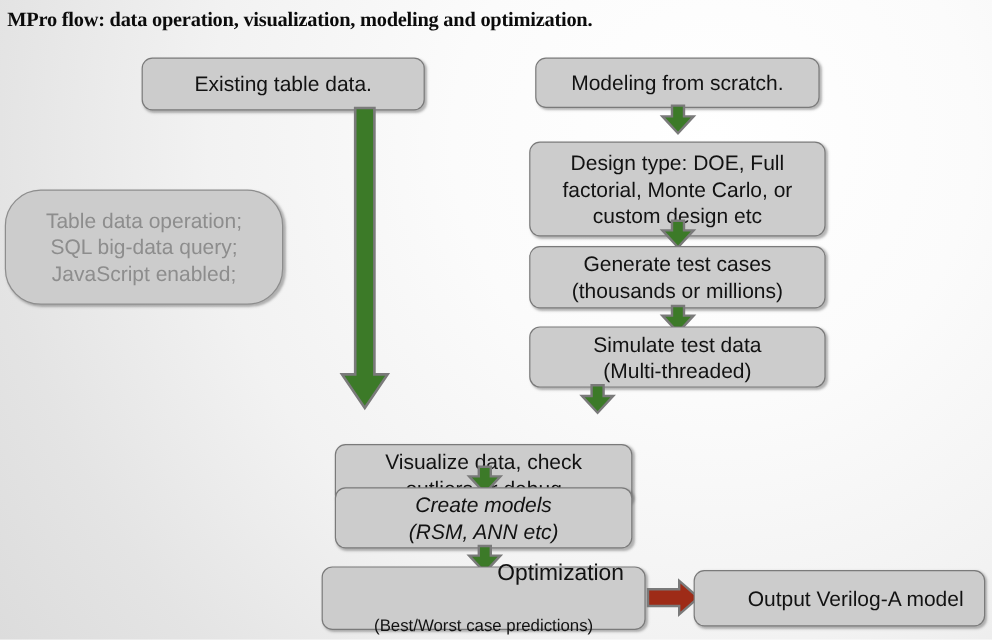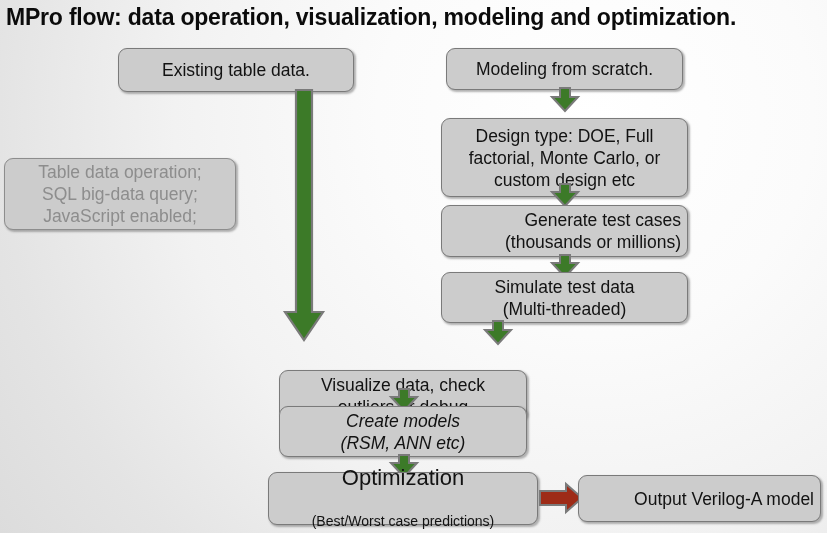--- a/index.html
+++ b/index.html
@@ -22,23 +22,23 @@
       radial-gradient(circle at 72% 22%, #ffffff 0%, #fbfbfb 30%, #f2f2f2 58%, #e4e4e4 82%, #dcdcdc 100%);
     overflow: hidden;
   }
 
   
   #title {
     position: absolute;
     left: 6px;
     top: 2px;
     width: 815px;
-    font-family: Liberation Sans, sans-serif;
+    font-family: Liberation Serif, serif;
     font-weight: bold;
-    font-size: 23px;
+    font-size: 17px;
     line-height: 30px;
     color: #0b0b0b;
     letter-spacing: -0.2px;
     white-space: nowrap;
   }
 
   
   .box {
     position: absolute;
     box-sizing: border-box;
@@ -46,34 +46,35 @@
     border: 1.4px solid #7a7a7a;
     border-radius: 9px;
     display: flex;
     align-items: center;
     justify-content: center;
     text-align: center;
     color: #121212;
     font-size: 17.5px;
     line-height: 22px;
     box-shadow: 1.5px 1.5px 2px rgba(90,90,90,0.45);
-    padding: 2px 6px;
+    padding: 2px 17px;
   }
   .box .lines {
     width: 100%;
     white-space: pre-line;
   }
   .box.muted {
     color: #8d8d8d;
     border-color: #8d8d8d;
   }
   .box.two-size .big {
     display: block;
-    font-size: 22px;
+    font-size: 19px;
     line-height: 24px;
+    text-align: right;
   }
   .box.two-size .small {
     display: block;
     font-size: 14px;
     line-height: 19px;
   }
 
   
   .arrow {
     position: absolute;
@@ -87,21 +88,21 @@
 <body>
 
 <div id="canvas">
 
   <div id="title">MPro flow: data operation, visualization, modeling and optimization.</div>
 
   <div class="box" style="left:118px; top:48px; width:236px; height:44px;">
     <span class="lines">Existing table data.</span>
   </div>
 
-  <div class="box muted" style="left:4px; top:158px; width:232px; height:72px;">
+  <div class="box muted" style="left:4px; top:158px; width:232px; height:96px;border-radius:30px;">
     <span class="lines">Table data operation;
 SQL big-data query;
 JavaScript enabled;</span>
   </div>
 
   <div class="arrow" style="left:282px; top:90px; width:44px; height:252px;">
     <svg width="44" height="252" viewBox="0 0 44 252">
       <polygon points="14,0 30,0 30,222 41,222 22,250 3,222 14,222" fill="#3c7a28" stroke="#7a7a7a" stroke-width="2.2" stroke-linejoin="miter"></polygon>
     </svg>
   </div>
@@ -121,21 +122,21 @@
 factorial, Monte Carlo, or
 custom design etc</span>
   </div>
 
   <div class="arrow" style="left:550px; top:184px; width:30px; height:24px;">
     <svg width="30" height="24" viewBox="0 0 30 24">
       <polygon points="10,0 20,0 20,8 28,8 15,22 2,8 10,8" fill="#3c7a28" stroke="#7a7a7a" stroke-width="2" stroke-linejoin="miter"></polygon>
     </svg>
   </div>
 
-  <div class="box" style="left:441px; top:205px; width:247px; height:52px;text-align:right;">
+  <div class="box" style="left:441px; top:205px; width:247px; height:52px;">
     <span class="lines">Generate test cases
 (thousands or millions)</span>
   </div>
 
   <div class="arrow" style="left:550px; top:255px; width:30px; height:24px;">
     <svg width="30" height="24" viewBox="0 0 30 24">
       <polygon points="10,0 20,0 20,8 28,8 15,22 2,8 10,8" fill="#3c7a28" stroke="#7a7a7a" stroke-width="2" stroke-linejoin="miter"></polygon>
     </svg>
   </div>
 

